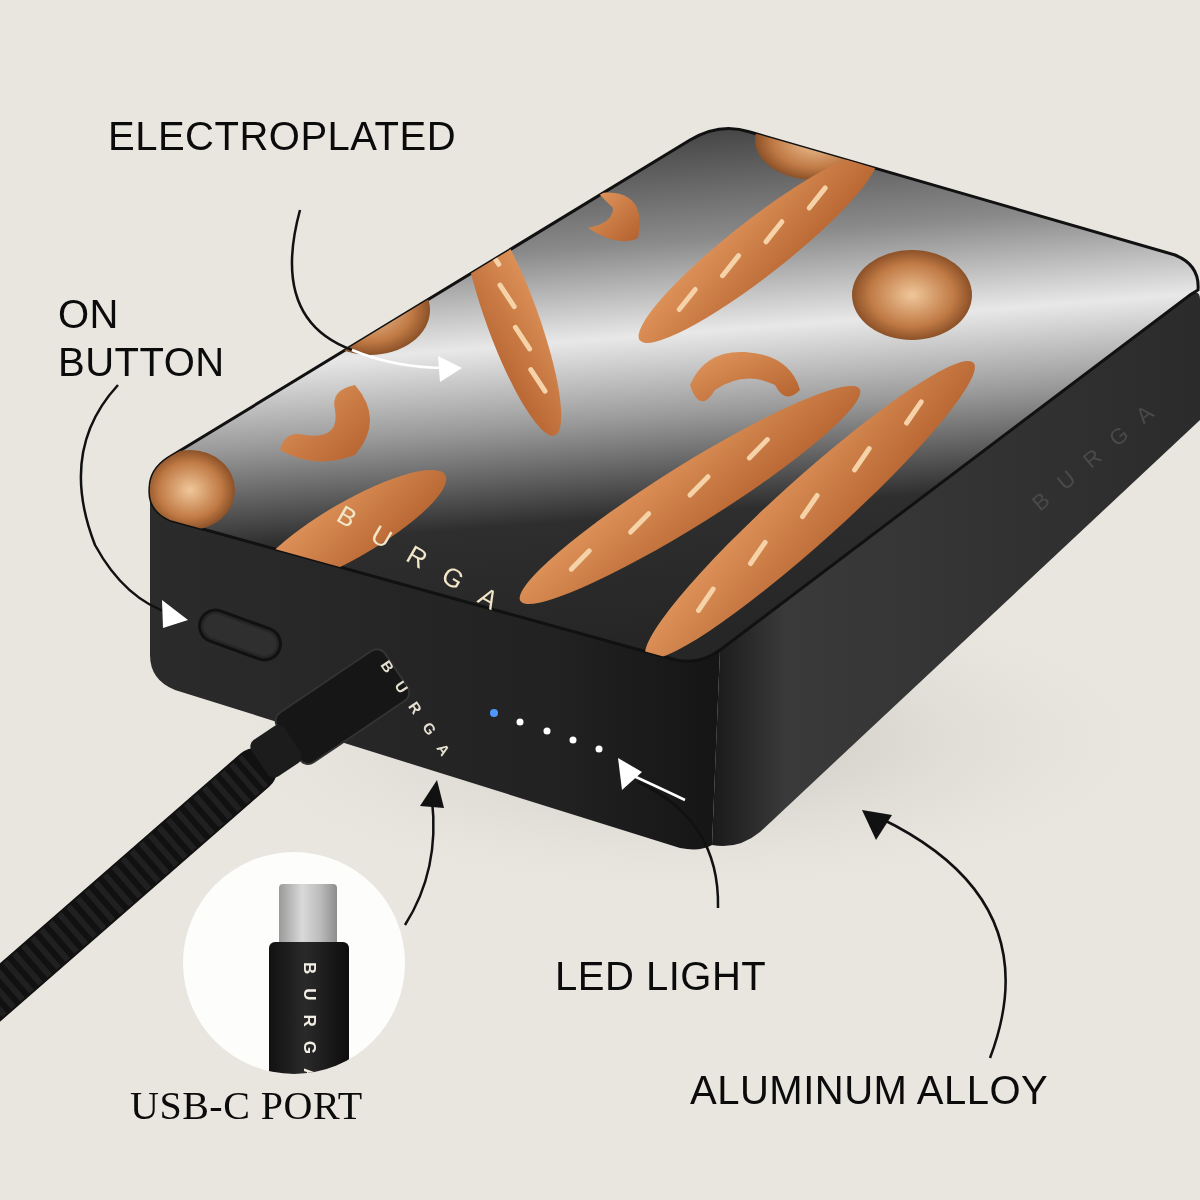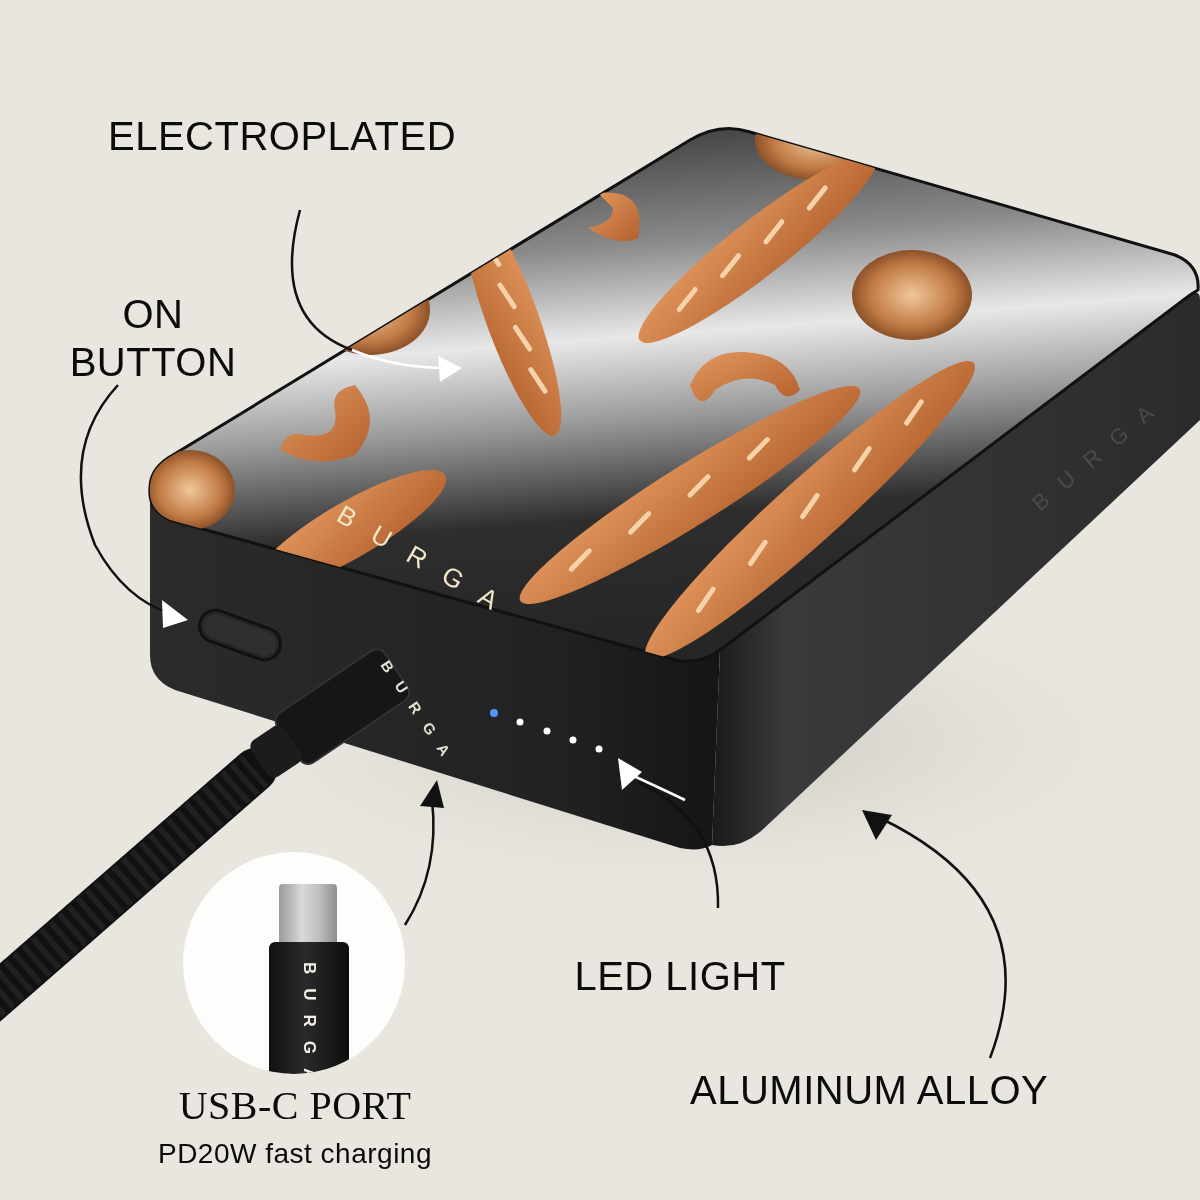--- a/index.html
+++ b/index.html
@@ -1,19 +1,19 @@
 <!DOCTYPE html>
 <html><head>
 <meta charset="utf-8">
 <style>
   html, body { margin:0; padding:0; }
   body { width:1200px; height:1200px; background:#e9e6e0; position:relative; overflow:hidden;
          font-family:"Liberation Sans", "DejaVu Sans", sans-serif; }
   .stage { position:absolute; left:0; top:0; width:1200px; height:1200px; }
-  .label { position:absolute; color:#0b0b0b; font-weight:400; letter-spacing:0.5px; line-height:1.2; text-align:center; }
+  .label { position:absolute; color:#0b0b0b; font-weight:400; letter-spacing:0.5px; line-height:1.2; }
   .label .line { display:block; }
   .lbl-electro { left:108px; top:110px; font-size:40px; text-align:left; line-height:52px; }
   .lbl-on { left:58px; top:290px; font-size:40px; line-height:48px; width:190px; }
   .lbl-led { left:555px; top:918px; font-size:40px; line-height:48px; width:250px;margin-top:34px; }
   .lbl-alu { left:670px; top:1066px; font-size:40px; white-space:nowrap;margin-left:20px; }
   .lbl-usb { left:130px; top:1082px; width:330px; }
   .lbl-usb .title { font-size:40px; display:block; line-height:48px;font-family:Liberation Serif, serif; }
   .lbl-usb .sub { font-size:28px; display:block; line-height:40px; margin-top:4px; }
   .inset { position:absolute; left:183px; top:852px; width:222px; height:222px; border-radius:50%;
            background:#fdfdfc; overflow:hidden; }
@@ -197,16 +197,15 @@
   <div class="label lbl-on">
     <span class="line">ON</span>
     <span class="line">BUTTON</span>
   </div>
   <div class="label lbl-led">
     <span class="line">LED LIGHT</span>
   </div>
   <div class="label lbl-alu">ALUMINUM ALLOY</div>
   <div class="label lbl-usb">
     <span class="title">USB-C PORT</span>
-    <span class="sub">PD20W fast charging</span>
   </div>
 
 </div>
 
 </body></html>

